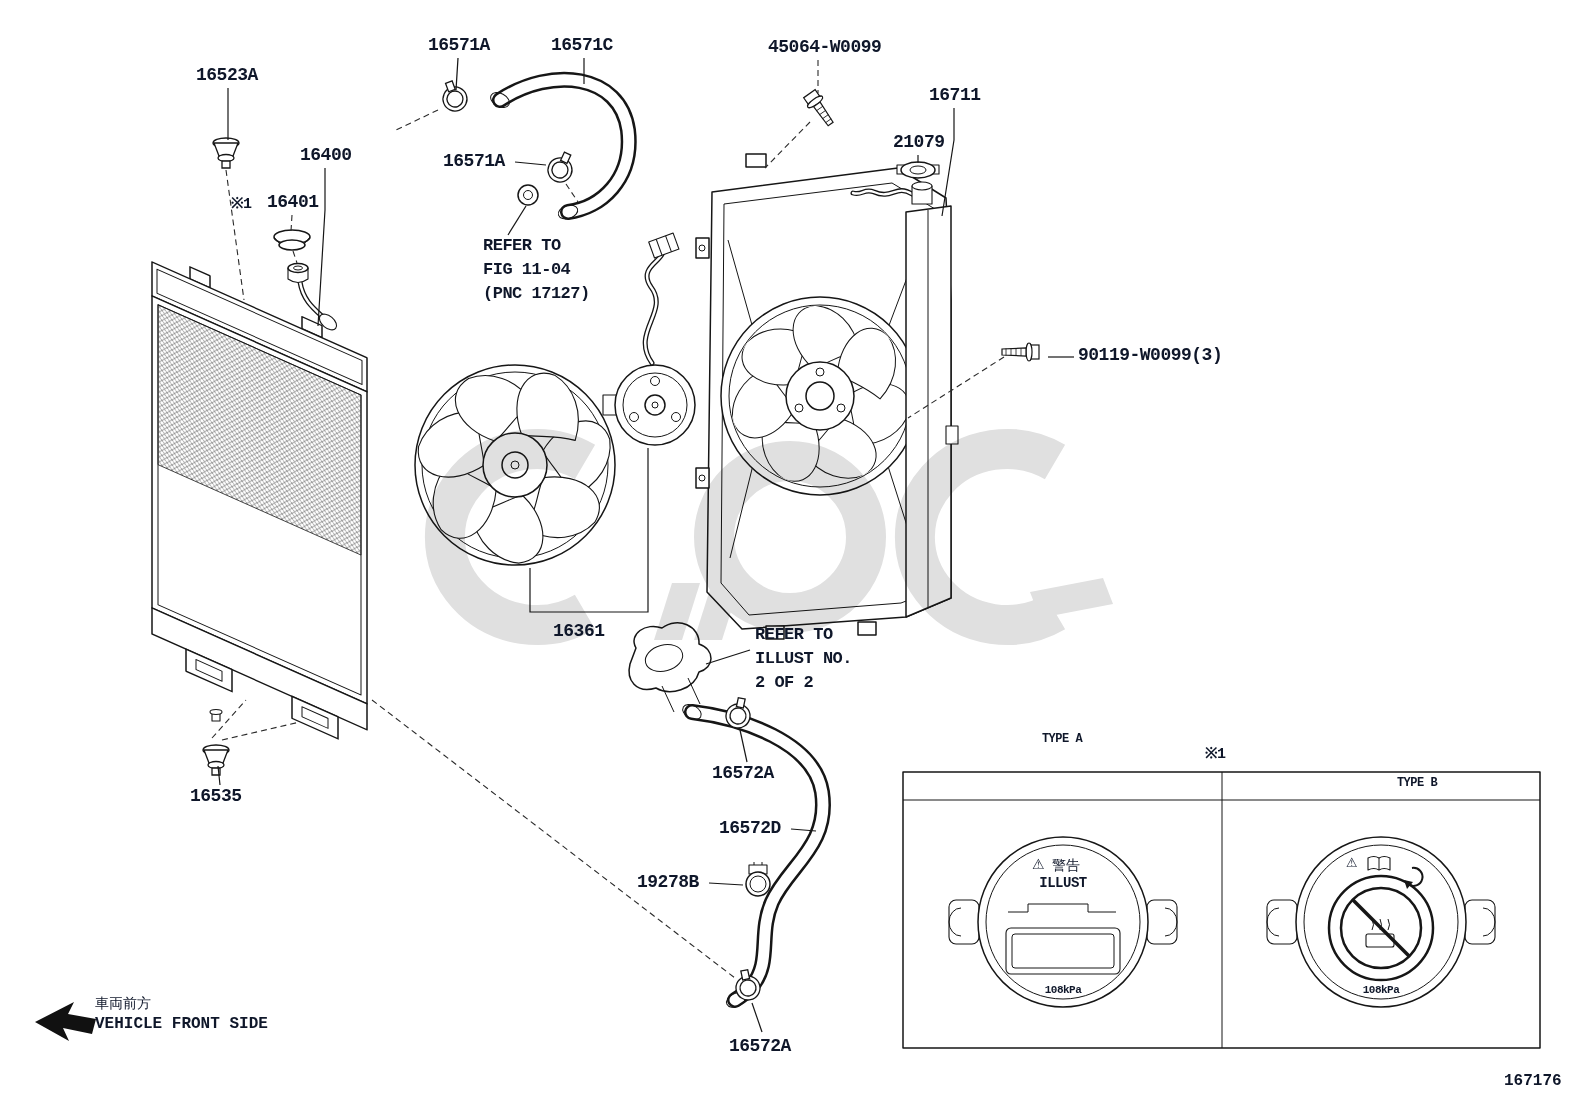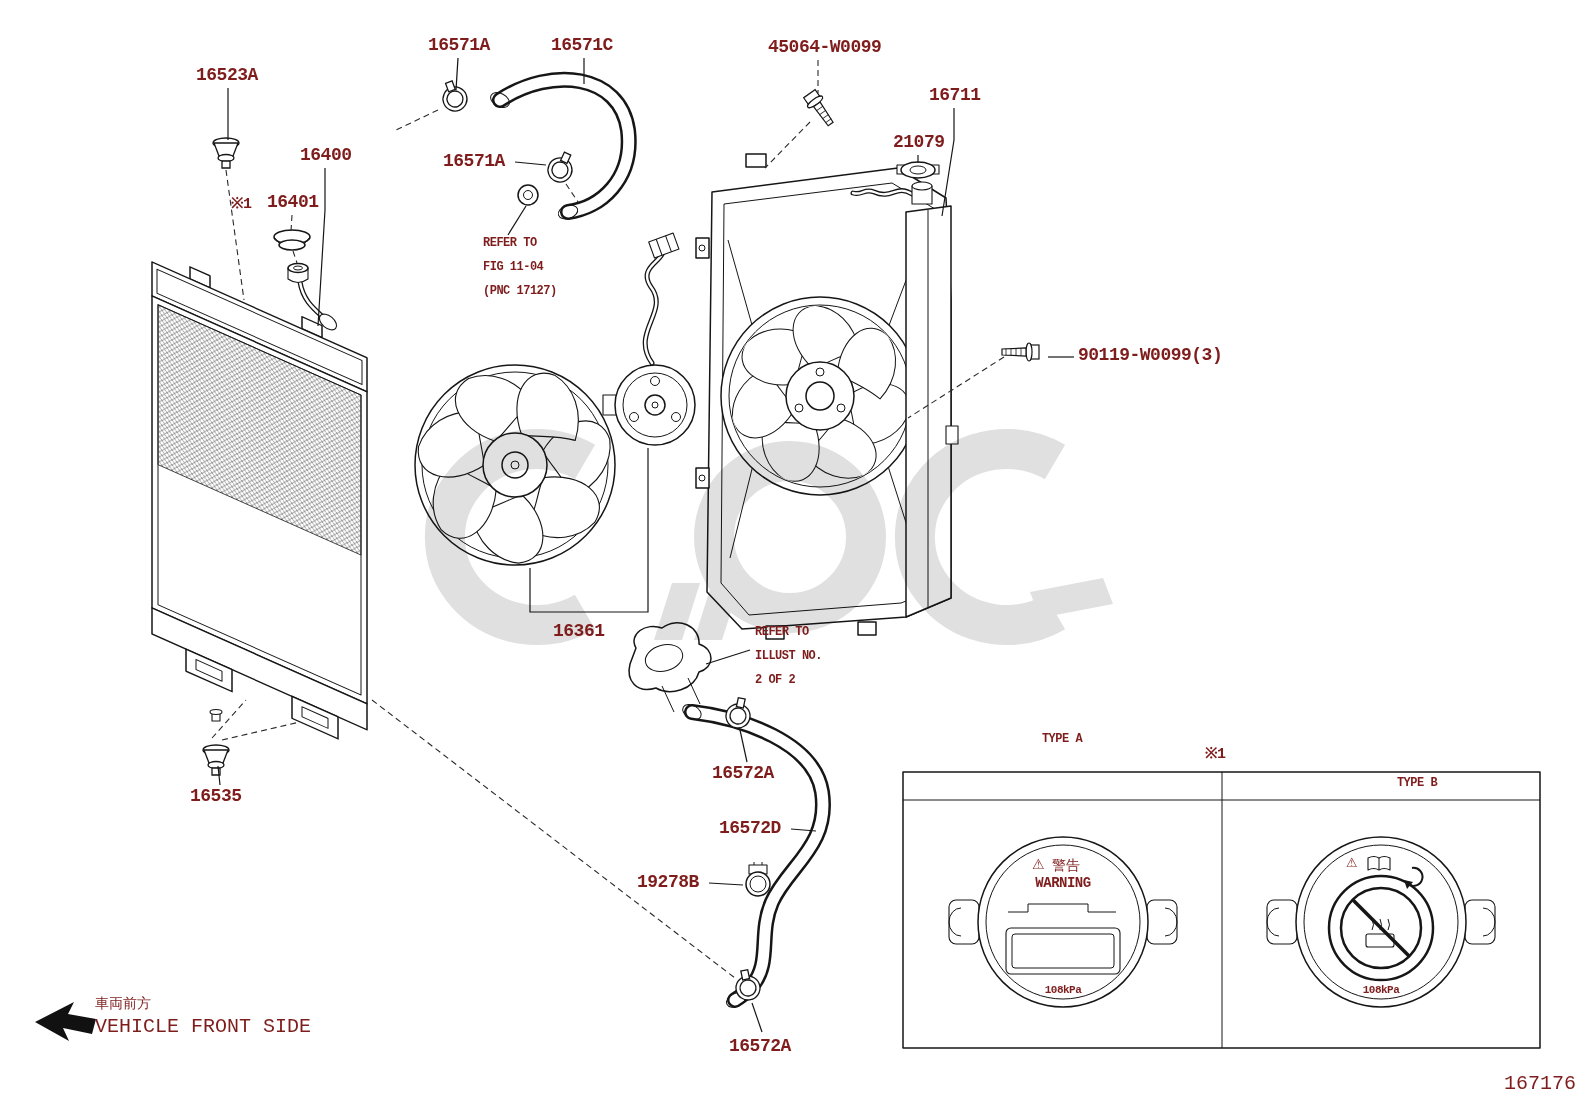--- a/index.html
+++ b/index.html
@@ -1,26 +1,26 @@
 <!DOCTYPE html>
 <html><head>
 <meta charset="utf-8">
 <style>
   html,body{margin:0;padding:0;background:#fff}
   .stage{position:relative;width:1592px;height:1099px;background:#fff;overflow:hidden;
          font-family:"Liberation Mono",monospace;color:#141414}
   .art{position:absolute;left:0;top:0}
-  .lbl{position:absolute;font:bold 18px "Liberation Mono",monospace;color:#7f1d1d;
+  .lbl{position:absolute;font:bold 18px "Liberation Mono",monospace;color:#0f172a;
        white-space:nowrap;letter-spacing:-0.5px;line-height:1.1}
   .lbl.sm{font-size:15px}
-  .lbl.note{font-size:12px}
+  .lbl.note{font-size:17px}
   .lbl.tiny{font-size:11px}
   .lbl.t13{font-size:13px}
   .lbl.t14{font-size:14px}
-  .lbl.plain{font-weight:normal;font-size:20px;letter-spacing:0}
+  .lbl.plain{font-weight:bold;font-size:16px;letter-spacing:0}
   .lbl.jp{font-weight:normal;font-size:14px;letter-spacing:0;font-family:"DejaVu Sans",sans-serif}
   .ctr{transform:translateX(-50%)}
   
   .ln{fill:none;stroke:#161616;stroke-width:1.5;stroke-linejoin:round;stroke-linecap:round}
   .ln2{fill:none;stroke:#161616;stroke-width:1;stroke-linejoin:round}
   .fw{fill:#fff;stroke:#161616;stroke-width:1.5;stroke-linejoin:round}
   .fw2{fill:#fff;stroke:#161616;stroke-width:1.1;stroke-linejoin:round}
   .dsh{fill:none;stroke:#2a2a2a;stroke-width:1.1;stroke-dasharray:6 4}
   .ld{fill:none;stroke:#161616;stroke-width:1.2}
   .hoseO{fill:none;stroke:#161616;stroke-width:16;stroke-linecap:round}
@@ -331,21 +331,21 @@
   <div class="lbl note" style="left:755px;top:626px">REFER TO</div>
   <div class="lbl note" style="left:755px;top:650px">ILLUST NO.</div>
   <div class="lbl note" style="left:755px;top:674px">2 OF 2</div>
 </div>
 
 <div class="lbl sm" style="left:1205px;top:747px">※1</div>
 <div class="lbl ctr" style="left:1062px;top:733px;font-size:12px">TYPE A</div>
 <div class="lbl ctr" style="left:1417px;top:777px;font-size:12px">TYPE B</div>
 <div class="lbl t14" style="left:1032px;top:857px;font-family:'DejaVu Sans',sans-serif">⚠</div>
 <div class="lbl t13 jp" style="left:1052px;top:858px">警告</div>
-<div class="lbl t14 ctr" style="left:1063px;top:876px">WARNING</div>
+<div class="lbl t14 ctr" style="left:1063px;top:876px">ILLUST</div>
 <div class="lbl tiny ctr" style="left:1063px;top:984px">108kPa</div>
 <div class="lbl t13" style="left:1346px;top:856px;font-family:'DejaVu Sans',sans-serif">⚠</div>
 <div class="lbl tiny ctr" style="left:1381px;top:984px">108kPa</div>
 
 <div class="lbl jp" style="left:95px;top:996px">車両前方</div>
 <div class="lbl plain" style="left:95px;top:1016px">VEHICLE FRONT SIDE</div>
 
 <div class="lbl plain" style="left:1504px;top:1073px">167176</div>
 
 </div>

